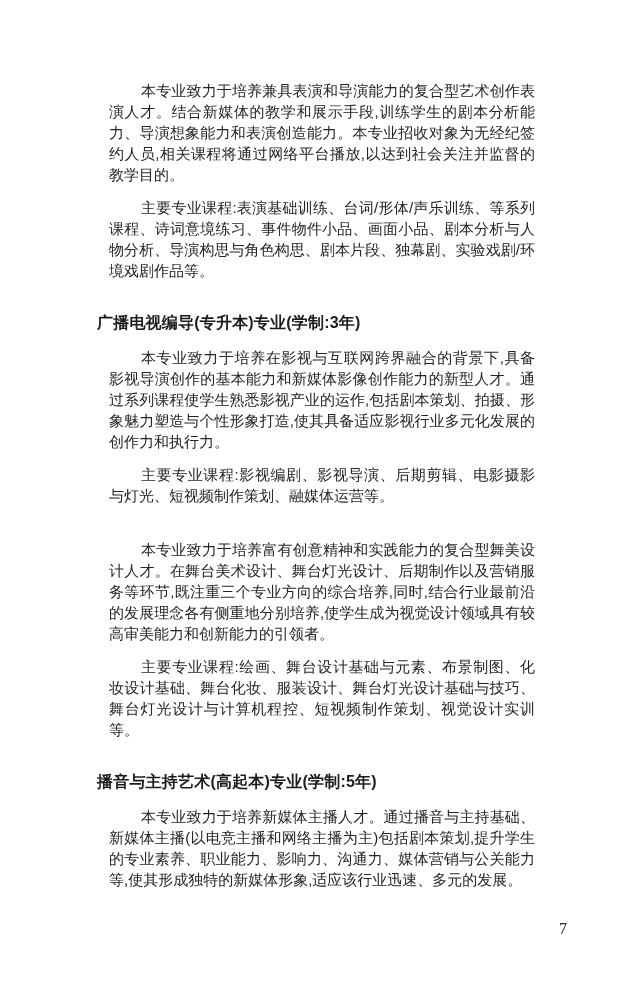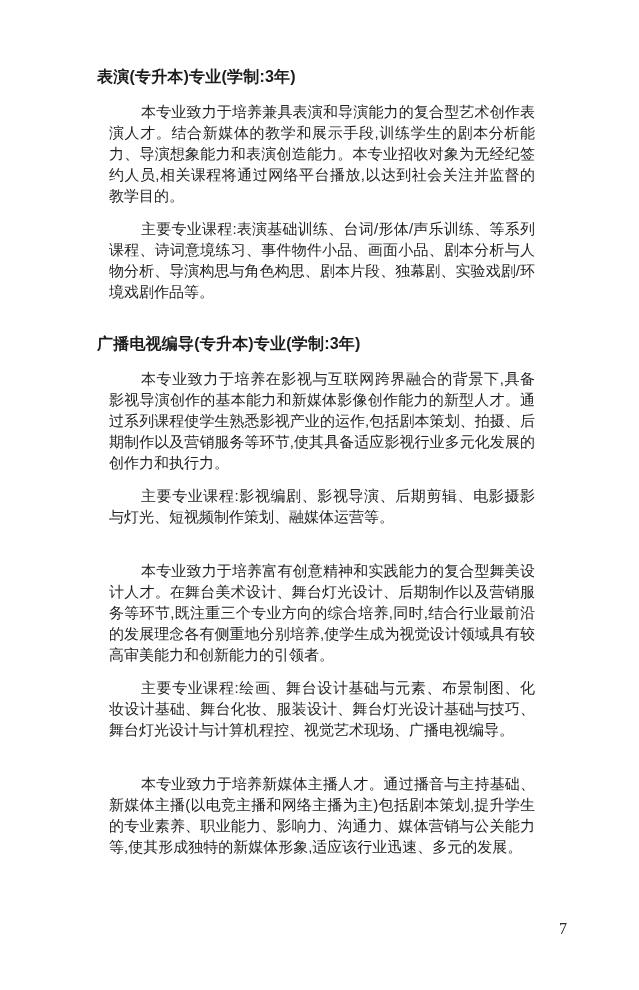--- a/index.html
+++ b/index.html
@@ -51,36 +51,36 @@
     color: #2a2a2a;
   }
 </style>
 </head>
 <body>
 
 <div class="page">
   <main class="content">
 
     <section class="program">
-      <h2 class="program-heading">表演(专升本)专业(学制:3年)</h2>
       <p class="program-paragraph">本专业致力于培养兼具表演和导演能力的复合型艺术创作表演人才。结合新媒体的教学和展示手段,训练学生的剧本分析能力、导演想象能力和表演创造能力。本专业招收对象为无经纪签约人员,相关课程将通过网络平台播放,以达到社会关注并监督的教学目的。</p>
       <p class="program-paragraph">主要专业课程:表演基础训练、台词/形体/声乐训练、等系列课程、诗词意境练习、事件物件小品、画面小品、剧本分析与人物分析、导演构思与角色构思、剧本片段、独幕剧、实验戏剧/环境戏剧作品等。</p>
     </section>
 
     <section class="program">
       <h2 class="program-heading">广播电视编导(专升本)专业(学制:3年)</h2>
-      <p class="program-paragraph">本专业致力于培养在影视与互联网跨界融合的背景下,具备影视导演创作的基本能力和新媒体影像创作能力的新型人才。通过系列课程使学生熟悉影视产业的运作,包括剧本策划、拍摄、后期制作以及营销服务等环节,使其具备适应影视行业多元化发展的创作力和执行力。</p>
+      <p class="program-paragraph">本专业致力于培养在影视与互联网跨界融合的背景下,具备影视导演创作的基本能力和新媒体影像创作能力的新型人才。通过系列课程使学生熟悉影视产业的运作,包括剧本策划、拍摄、形象魅力塑造与个性形象打造,使其具备适应影视行业多元化发展的创作力和执行力。</p>
       <p class="program-paragraph">主要专业课程:影视编剧、影视导演、后期剪辑、电影摄影与灯光、短视频制作策划、融媒体运营等。</p>
     </section>
 
     <section class="program">
       <p class="program-paragraph">本专业致力于培养富有创意精神和实践能力的复合型舞美设计人才。在舞台美术设计、舞台灯光设计、后期制作以及营销服务等环节,既注重三个专业方向的综合培养,同时,结合行业最前沿的发展理念各有侧重地分别培养,使学生成为视觉设计领域具有较高审美能力和创新能力的引领者。</p>
-      <p class="program-paragraph">主要专业课程:绘画、舞台设计基础与元素、布景制图、化妆设计基础、舞台化妆、服装设计、舞台灯光设计基础与技巧、舞台灯光设计与计算机程控、视觉艺术现场、广播电视编导。</p>
+      <p class="program-paragraph">主要专业课程:绘画、舞台设计基础与元素、布景制图、化妆设计基础、舞台化妆、服装设计、舞台灯光设计基础与技巧、舞台灯光设计与计算机程控、短视频制作策划、视觉设计实训等。</p>
     </section>
 
     <section class="program">
+      <h2 class="program-heading">播音与主持艺术(高起本)专业(学制:5年)</h2>
       <p class="program-paragraph">本专业致力于培养新媒体主播人才。通过播音与主持基础、新媒体主播(以电竞主播和网络主播为主)包括剧本策划,提升学生的专业素养、职业能力、影响力、沟通力、媒体营销与公关能力等,使其形成独特的新媒体形象,适应该行业迅速、多元的发展。</p>
     </section>
 
   </main>
 
   <div class="page-number">7</div>
 </div>
 
 </body></html>

